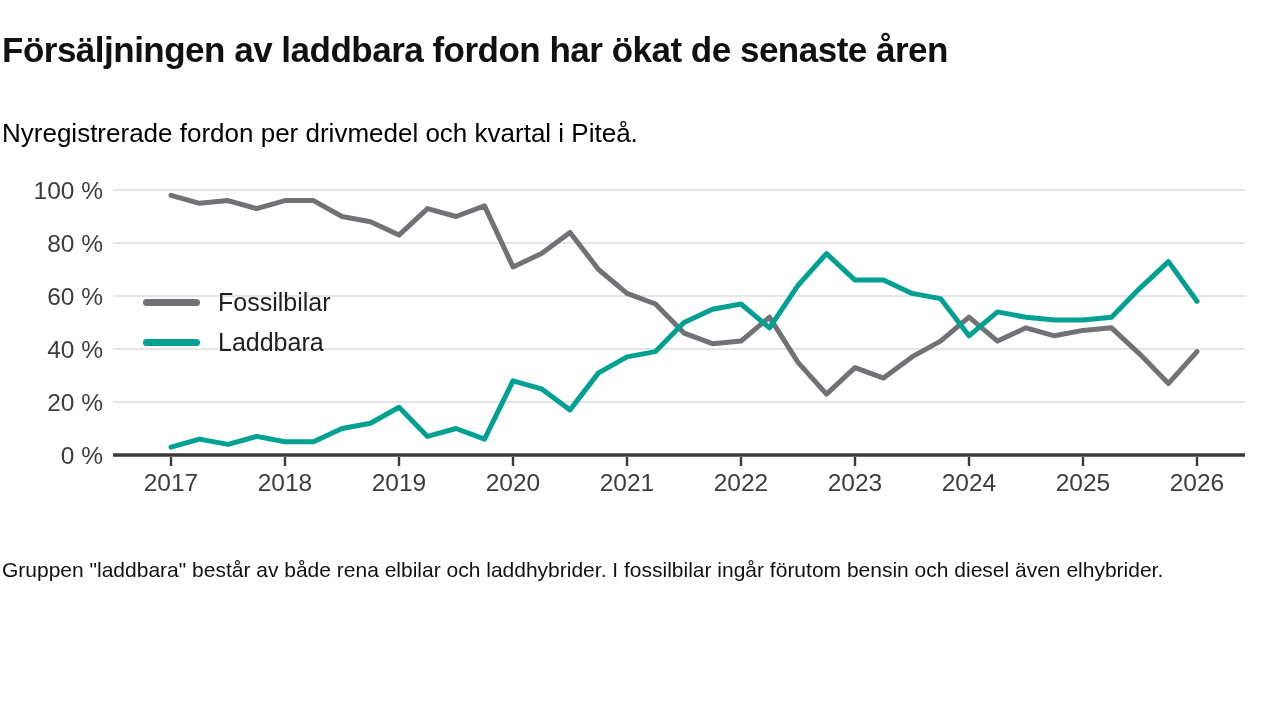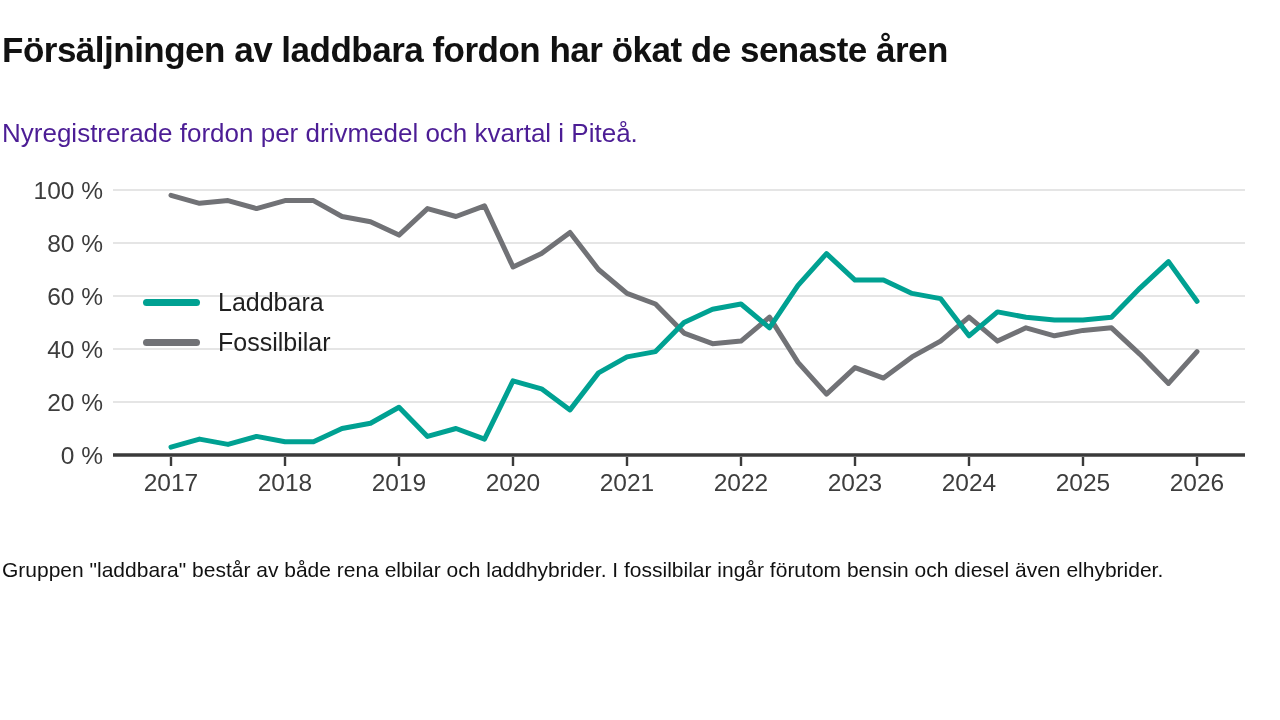--- a/index.html
+++ b/index.html
@@ -1,21 +1,21 @@
 <!DOCTYPE html>
 <html><head>
 <meta charset="utf-8">
 <style>
   html,body{margin:0;padding:0;background:#fff;}
   .page{position:relative;width:1280px;height:591px;background:#ffffff;overflow:hidden;
         font-family:"Liberation Sans", sans-serif;}
   .title{position:absolute;left:2px;top:30px;margin:0;font-size:35px;font-weight:800;
          color:#111;letter-spacing:-0.5px;}
   .subtitle{position:absolute;left:2px;top:118px;margin:0;font-size:26px;font-weight:400;
-            color:#4c1d95;}
+            color:#000000;}
   .chart-svg{position:absolute;left:0;top:0;width:1280px;height:720px;}
   .chart-svg text{font-family:"Liberation Sans", sans-serif;fill:#3d3d3d;}
   .chart-svg .axis-label{font-size:24.5px;}
   .grid{stroke:#dcdcdc;stroke-width:1.6;}
   .axis{stroke:#3a3a3a;stroke-width:3.4;}
   .tick{stroke:#3a3a3a;stroke-width:2.4;}
   .series-line{fill:none;stroke-width:5;stroke-linejoin:round;stroke-linecap:round;}
   .legend{position:absolute;left:143px;top:282px;}
   .legend-row{display:flex;align-items:center;height:40px;}
   .swatch{display:inline-block;width:57px;height:7px;border-radius:3.5px;margin-right:18px;}
@@ -75,26 +75,26 @@
         <text x="1197" y="491" text-anchor="middle" class="axis-label">2026</text>
       </g>
       <g>
         <polyline points="171.0,195.3 199.5,203.3 228.0,200.6 256.5,208.6 285.0,200.6 313.5,200.6 342.0,216.5 370.5,221.8 399.0,235.1 427.5,208.6 456.0,216.5 484.5,205.9 513.0,266.9 541.5,253.6 570.0,232.4 598.5,269.5 627.0,293.4 655.5,304.0 684.0,333.1 712.5,343.7 741.0,341.1 769.5,317.2 798.0,362.3 826.5,394.1 855.0,367.6 883.5,378.1 912.0,356.9 940.5,341.1 969.0,317.2 997.5,341.1 1026.0,327.8 1054.5,335.8 1083.0,330.4 1111.5,327.8 1140.0,354.3 1168.5,383.4 1197.0,351.6" class="series-line" stroke="#717276"></polyline>
         <polyline points="171.0,447.1 199.5,439.1 228.0,444.4 256.5,436.4 285.0,441.8 313.5,441.8 342.0,428.5 370.5,423.2 399.0,407.3 427.5,436.4 456.0,428.5 484.5,439.1 513.0,380.8 541.5,388.8 570.0,409.9 598.5,372.9 627.0,356.9 655.5,351.6 684.0,322.5 712.5,309.3 741.0,304.0 769.5,327.8 798.0,285.4 826.5,253.6 855.0,280.1 883.5,280.1 912.0,293.4 940.5,298.6 969.0,335.8 997.5,311.9 1026.0,317.2 1054.5,319.9 1083.0,319.9 1111.5,317.2 1140.0,288.1 1168.5,261.6 1197.0,301.3" class="series-line" stroke="#00a192"></polyline>
       </g>
     </svg>
 
   <div class="legend">
     <div class="legend-row">
+      <span class="swatch" style="background: rgb(113, 114, 118);"></span>
+      <span class="legend-label">Fossilbilar</span>
+    </div>
+    <div class="legend-row">
       <span class="swatch" style="background: rgb(0, 161, 146);"></span>
       <span class="legend-label">Laddbara</span>
-    </div>
-    <div class="legend-row">
-      <span class="swatch" style="background: rgb(113, 114, 118);"></span>
-      <span class="legend-label">Fossilbilar</span>
     </div>
   </div>
 
   <p class="footer-note">Gruppen "laddbara" består av både rena elbilar och laddhybrider. I fossilbilar ingår förutom bensin och diesel även elhybrider. Biodrivna fordon är visas inte här.</p>
 
   <div class="brand">
     <svg width="46" height="52" viewBox="0 0 48 54">
       <path d="M9 1 h30 a8 8 0 0 1 8 8 v26 a8 8 0 0 1 -8 8 H24 L9 53 L12 43 H9 a8 8 0 0 1 -8 -8 V9 a8 8 0 0 1 8 -8 Z" fill="#4a9c95"></path>
       <rect x="9" y="25" width="5" height="10" rx="1" fill="#ffffff"></rect>
       <rect x="16" y="20" width="5" height="15" rx="1" fill="#ffffff"></rect>

